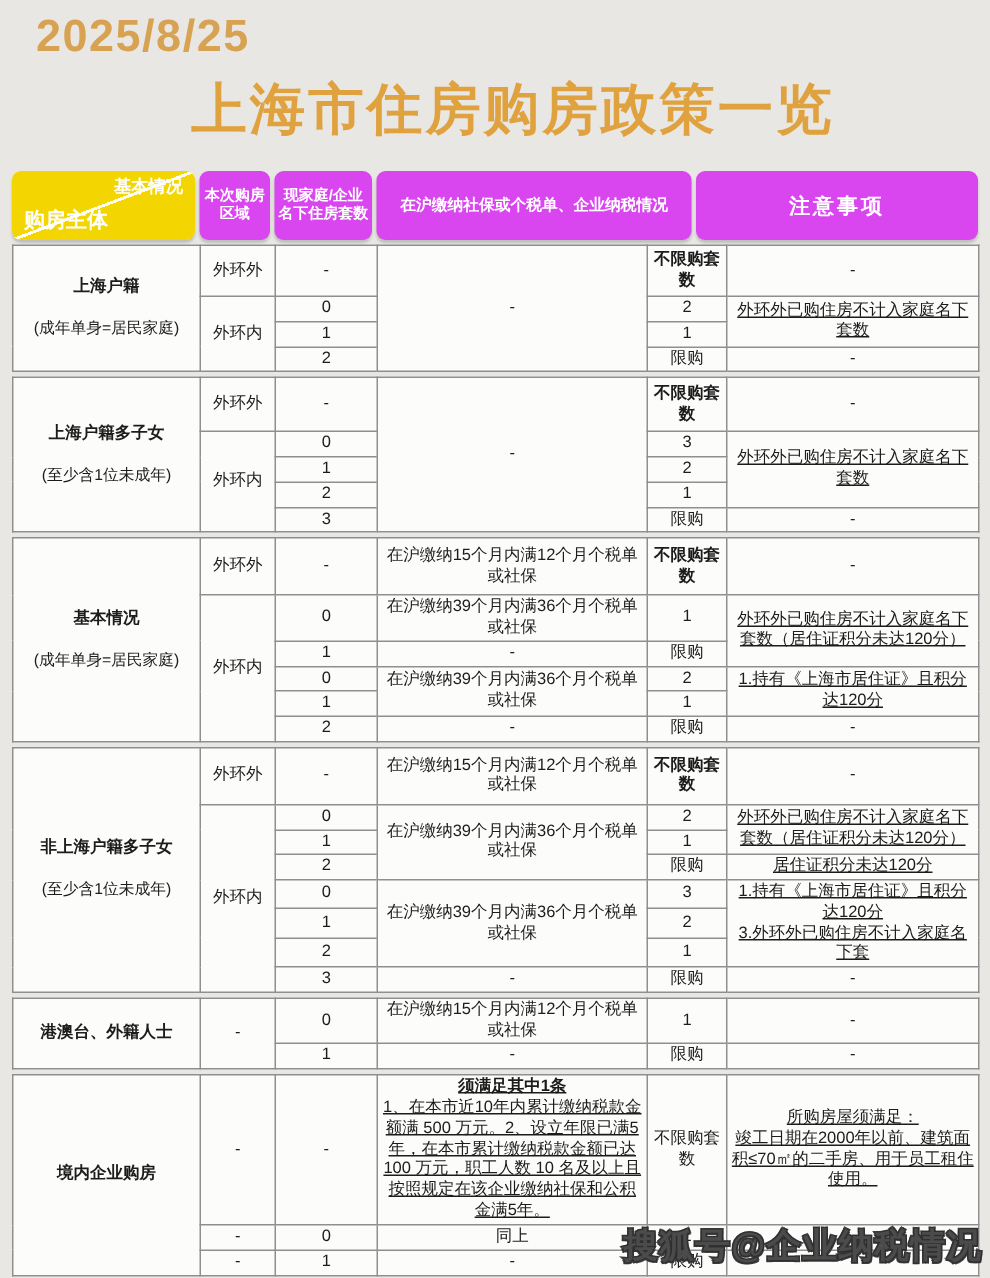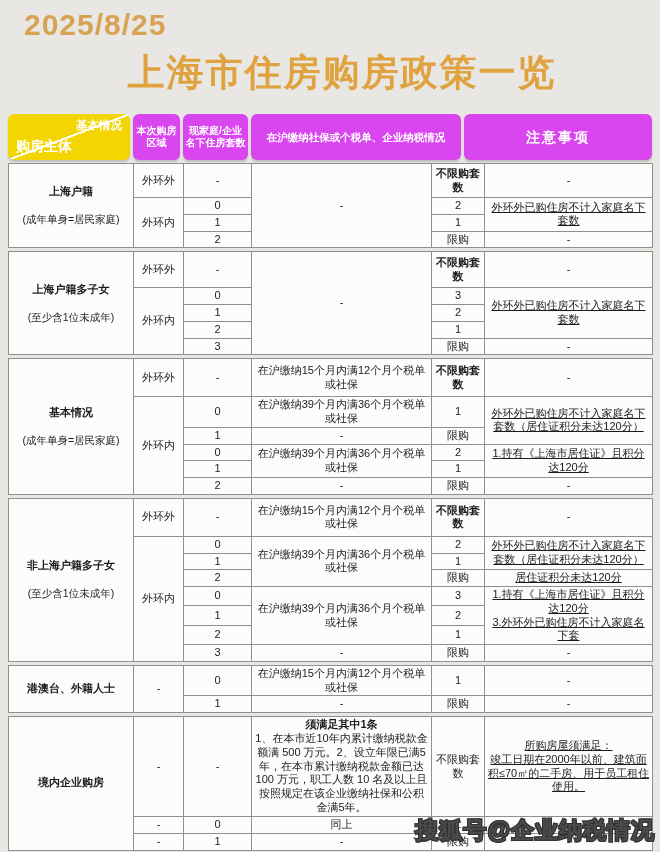--- a/index.html
+++ b/index.html
@@ -50,21 +50,21 @@
   col.c4{width:180px;} col.c5{width:53px;} col.c6{width:168px;}
   tr.h14{height:14px;} tr.h28{height:28px;} tr.h30{height:30px;}
   tr.h34{height:34px;} tr.h36{height:36px;} tr.h38{height:38px;}
   tr.h100{height:100px;}
   td.subject{font-weight:bold;font-size:12.5px;}
   td.subject .sub{font-weight:normal;font-size:10.5px;margin-top:14px;}
   td.num{font-size:12px;}
   td.quota-hot{color:#e06a1e;font-weight:bold;font-size:11px;line-height:1.3;}
   td.quota-plain{font-size:11px;line-height:1.3;}
   td.left{text-align:left;padding:3px 6px;}
-  td.longtext{font-size:10.5px;line-height:1.5;}
+  td.longtext{font-size:10.5px;line-height:1.5;text-decoration:underline;}
   td.longtext .bold-line{font-weight:bold;}
   td.notecell{font-size:10.5px;line-height:1.45;text-decoration:underline;}
   
   .watermark{
     position:absolute;right:5px;bottom:6px;
     font-size:23px;font-weight:bold;letter-spacing:1px;
     color:rgba(255,255,255,0.95);
     -webkit-text-stroke:2px rgba(45,45,45,0.85);
     text-shadow:0 0 1px #333,1px 1px 0 #444,-1px -1px 0 #444,1px -1px 0 #444,-1px 1px 0 #444;
     white-space:nowrap;

